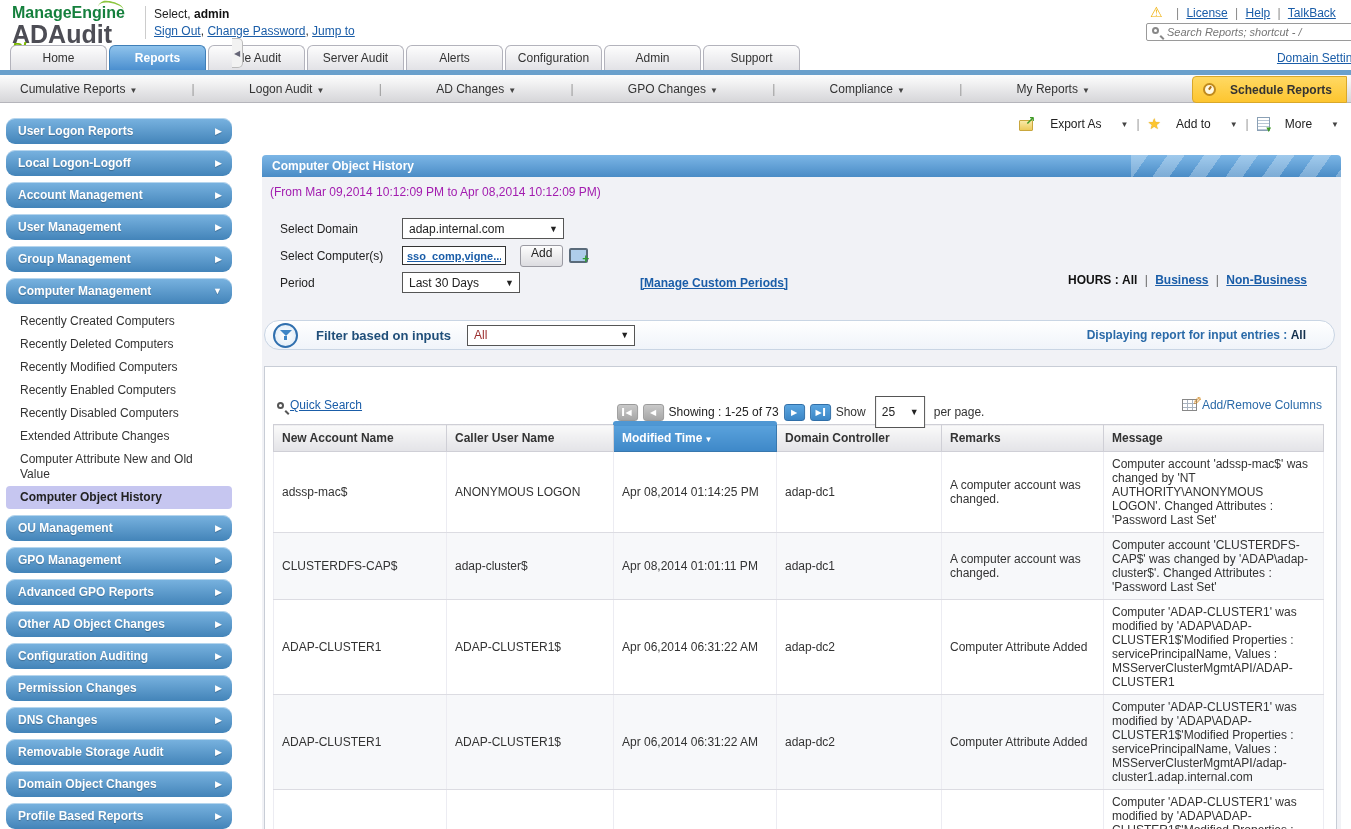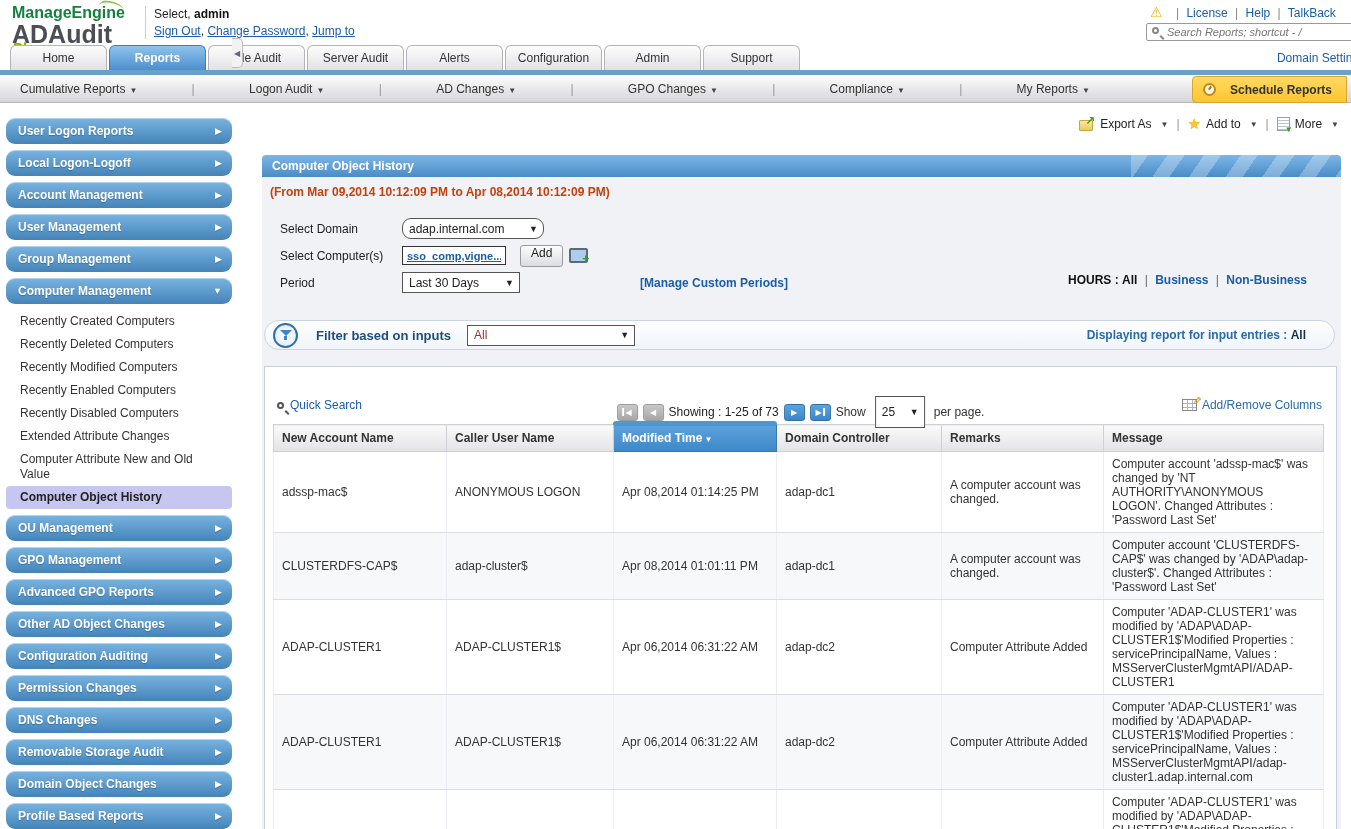--- a/index.html
+++ b/index.html
@@ -1,19 +1,19 @@
 <!DOCTYPE html>
 <html><head>
 <meta charset="utf-8">
 <style>
   * { margin:0; padding:0; box-sizing:border-box; }
   html,body { width:1351px; height:829px; overflow:hidden; background:#fff;
     font-family:"Liberation Sans","DejaVu Sans",sans-serif; font-size:12px; color:#333; }
   body { position:relative; }
-  a, .linklike { color:#1a5da8; cursor:pointer; }
+  a, .linklike { color:#1a5da8; text-decoration:underline; cursor:pointer; }
 
   
   .header { position:absolute; top:0; left:0; width:1351px; height:45px; background:#fff; }
   .logo { position:absolute; left:12px; top:4px; width:130px; }
   .logo-brand { font-size:16px; font-weight:bold; color:#15803d; display:block; }
   .logo-swoosh { position:absolute; left:86px; top:-3px; width:26px; height:10px;
     border-top:2px solid #8cc63f; border-radius:50% 80% 0 0 / 100% 100% 0 0; transform:rotate(8deg); }
   .logo-product { font-size:25px; font-weight:bold; color:#4d4d55; letter-spacing:0; line-height:24px; }
   .logo-plus { font-size:15px; font-weight:bold; font-style:italic; color:#7ab800; position:relative; top:-7px; }
   .hdr-divider { position:absolute; left:145px; top:6px; height:33px; width:1px; background:#ccc; }
@@ -70,46 +70,46 @@
   .sb-sub { margin:2px 0 6px 2px; }
   .sb-item { padding:4px 8px 4px 14px; color:#333; cursor:pointer; line-height:15px; width:226px; }
   .sb-item.selected { background:#c6c6f0; border-radius:4px; font-weight:bold; color:#222; }
   .collapse-handle { position:absolute; left:232px; top:38px; width:11px; height:30px;
     background:#f2f2f2; border:1px solid #bbb; border-left:none; border-radius:0 5px 5px 0;
     display:flex; align-items:center; justify-content:center; font-size:8px; color:#667; cursor:pointer; }
 
   
   .main { position:absolute; left:246px; top:103px; right:0; bottom:0; }
   .actions-row { position:absolute; top:12px; right:12px; display:flex; align-items:center; gap:8px; }
-  .action { display:flex; align-items:center; gap:5px; cursor:pointer; color:#222; }
+  .action { display:flex; align-items:center; gap:15px; cursor:pointer; color:#222; }
   .act-pipe { color:#999; }
   .export-icon { position:relative; width:16px; height:14px; }
   .export-icon::before { content:''; position:absolute; left:0; bottom:0; width:12px; height:9px;
     background:linear-gradient(#f9e9a8,#eccb5c); border:1px solid #c9a73e; border-radius:1px; }
   .export-icon::after { content:'\2197'; position:absolute; right:0; top:-3px; color:#3f9a26; font-weight:bold; font-size:12px; }
   .star-icon { color:#fdc52f; font-size:15px; text-shadow:0 0 1px #c79410; }
   .more-icon { position:relative; width:13px; height:14px; background:#fff; border:1px solid #8aa0b5;
     background-image:repeating-linear-gradient(#fff 0 2px, #b9c6d4 2px 3px); }
   .more-icon::after { content:'\25BC'; position:absolute; right:-4px; bottom:-4px; color:#3f9a26; font-size:8px; }
 
   .panel-title { position:absolute; top:52px; left:16px; right:10px; height:22px;
     background:linear-gradient(#7cb6e6,#4a8cc6); border-radius:4px 4px 0 0; color:#fff; font-weight:bold;
     display:flex; align-items:center; padding-left:10px; overflow:hidden; }
   .panel-title::after { content:''; position:absolute; right:0; top:0; width:210px; height:100%;
     background:repeating-linear-gradient(125deg, rgba(255,255,255,.28) 0 14px, rgba(255,255,255,0) 14px 30px); }
   .panel-body { position:absolute; top:74px; left:16px; right:10px; bottom:0; background:#f1f2f6; overflow:hidden; }
-  .date-range { padding:8px 16px 0 8px; color:#c2410c; font-weight:bold; }
+  .date-range { padding:8px 16px 0 8px; color:#a21caf; font-weight:normal; }
 
   .form-area { margin:16px 0 0 18px; position:relative; }
   .form-row { display:flex; align-items:center; height:27px; }
   .form-label { width:122px; color:#222; }
   .ddl { display:inline-flex; align-items:center; justify-content:space-between; border:1px solid #555;
     background:#fff; height:21px; padding:0 5px 0 6px; cursor:pointer; color:#222; }
   .ddl .dd-caret { font-size:9px; color:#222; }
-  .ddl-domain { width:142px;border-radius:9px; } .ddl-period { width:118px; }
+  .ddl-domain { width:162px; } .ddl-period { width:118px; }
   .computers-box { width:104px; height:19px; border:1px solid #333; background:#fff; display:flex;
     align-items:center; padding:0 4px; }
   .computers-box span { font-size:11px; font-weight:bold; color:#1a5da8; text-decoration:underline;
     white-space:nowrap; overflow:hidden; }
   .add-btn { margin-left:14px; height:22px; padding:0 10px; background:linear-gradient(#fdfdfd,#dcdce0);
     border:1px solid #9a9aa2; border-radius:3px; cursor:pointer; color:#222; }
   .pc-icon { position:relative; width:18px; height:15px; margin-left:6px; cursor:pointer; }
   .pc-icon::before { content:''; position:absolute; left:0; top:0; width:15px; height:11px;
     background:#aecdea; border:2px solid #5a6b7a; border-radius:2px; }
   .pc-icon::after { content:'+'; position:absolute; right:-2px; bottom:-3px; color:#2f9e2f; font-weight:bold; font-size:12px; }

